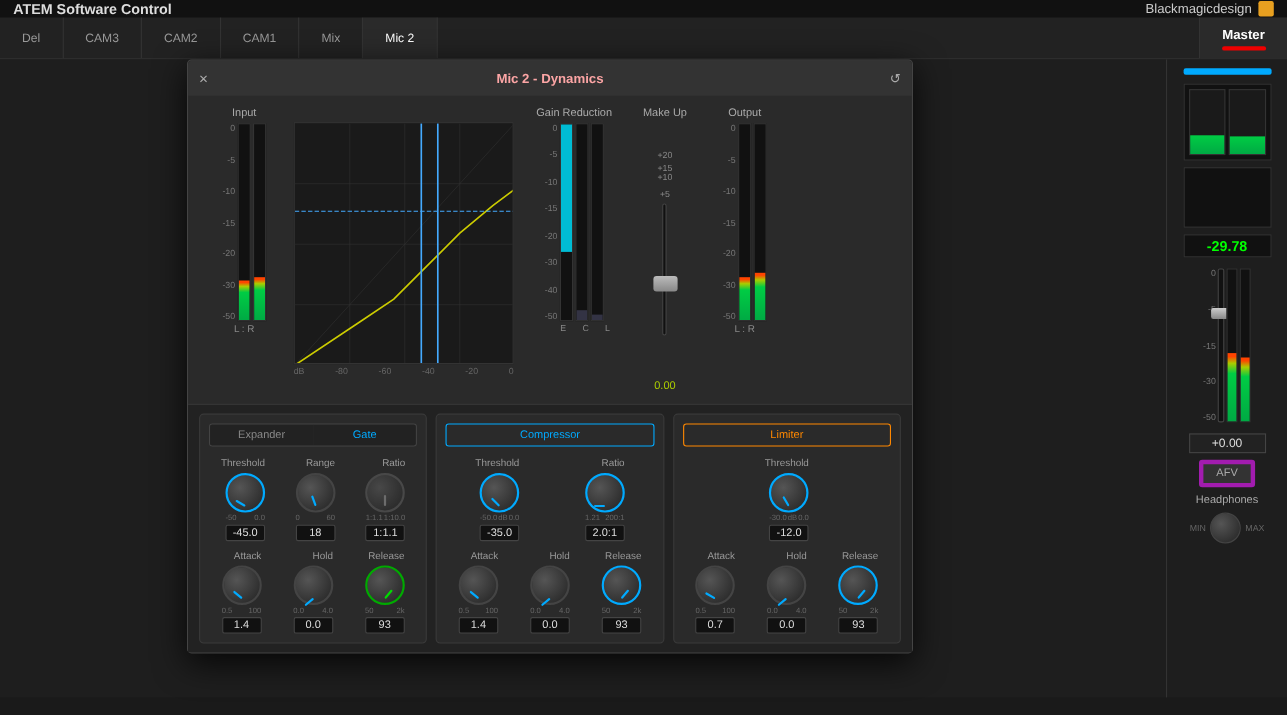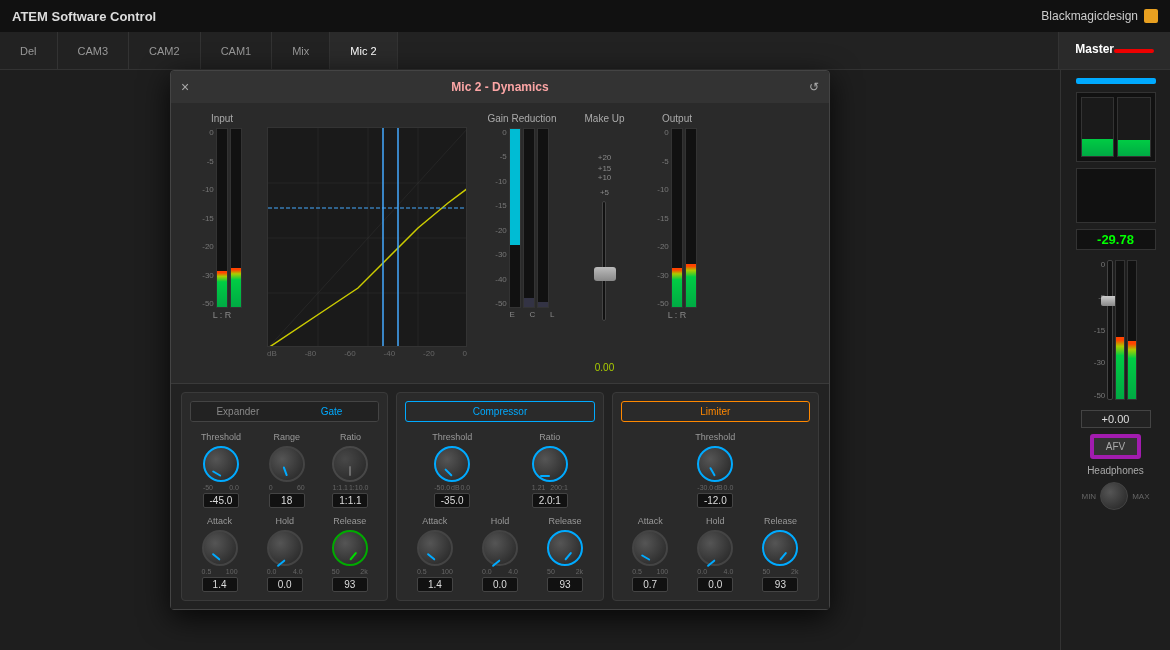--- a/index.html
+++ b/index.html
@@ -9,21 +9,21 @@
       background: #1a1a1a;
       font-family: 'Arial', sans-serif;
       overflow: hidden;
       color: #ccc;
       font-size: 11px;
     }
 
     
     .titlebar {
       background: #111;
-      height: 32px;
+      height: 16px;
       display: flex;
       align-items: center;
       padding: 0 12px;
       justify-content: space-between;
     }
     .titlebar-title {
       color: #ddd;
       font-size: 13px;
       font-weight: bold;
     }
@@ -56,21 +56,21 @@
       color: #999;
       font-size: 11px;
       cursor: pointer;
       border-right: 1px solid #333;
     }
     .nav-tab.active { color: #fff; background: #2a2a2a; }
     .master-tab {
       margin-left: auto;
       padding: 0 16px;
       display: flex;
-      flex-direction: row;
+      flex-direction: column;
       align-items: center;
       justify-content: center;
       background: #2a2a2a;
       border-left: 1px solid #333;
       min-width: 80px;
     }
     .master-label {
       color: #fff;
       font-size: 12px;
       font-weight: bold;
@@ -252,21 +252,21 @@
     }
 
     .knobs-row {
       display: flex;
       gap: 6px;
       justify-content: space-around;
     }
     .knob-unit {
       display: flex;
       flex-direction: column;
-      align-items: center;
+      align-items: flex-end;
       gap: 2px;
     }
     .knob-label {
       font-size: 9px;
       color: #999;
       margin-bottom: 2px;
     }
     .knob-outer {
       width: 36px;
       height: 36px;

